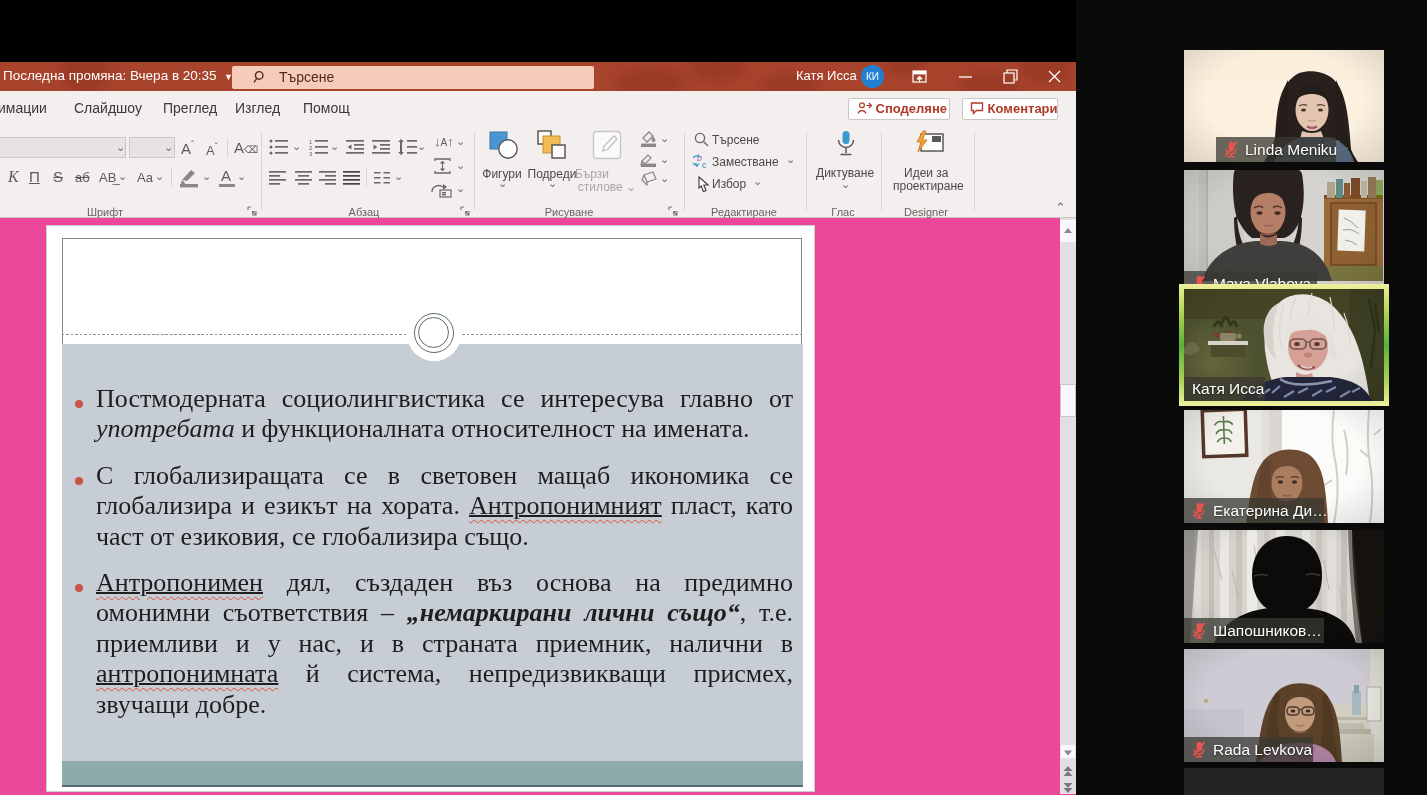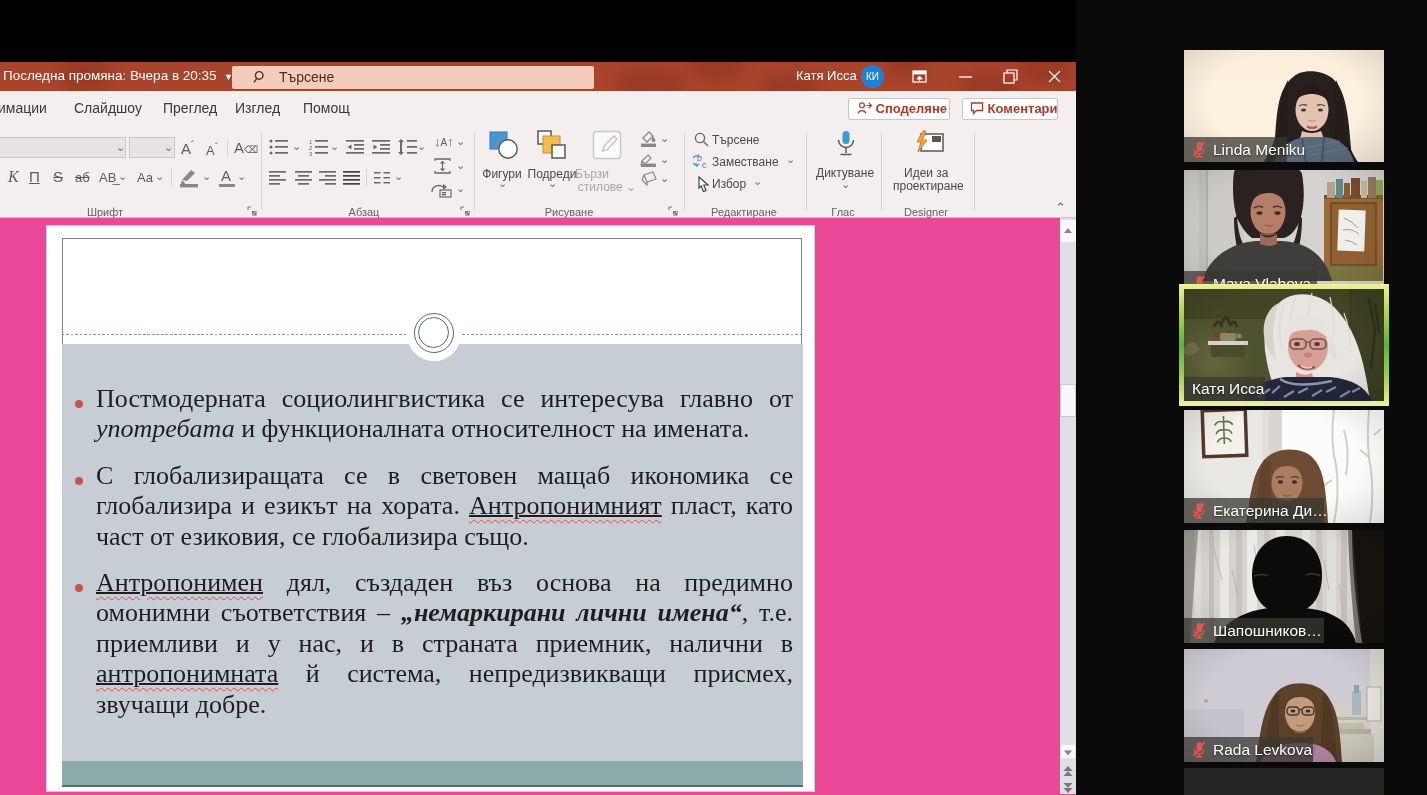--- a/index.html
+++ b/index.html
@@ -388,21 +388,21 @@
           </div>
           <div class="bdot" style="top:133px;"></div>
           <div class="stext" style="top:117px;">
             <div class="jl">С глобализиращата се в световен мащаб икономика се</div>
             <div class="jl">глобализира и езикът на хората. <span class="uw"><span class="uw2">Антропонимният</span></span> пласт, като</div>
             <div class="ll">част от езиковия, се глобализира също.</div>
           </div>
           <div class="bdot" style="top:240px;"></div>
           <div class="stext" style="top:224px;">
             <div class="jl"><span class="uw"><span class="uw2">Антропонимен</span></span> дял, създаден въз основа на предимно</div>
-            <div class="jl">омонимни съответствия – <b><i>„немаркирани лични имена“</i></b>, т.е.</div>
+            <div class="jl">омонимни съответствия – <b><i>„немаркирани лични също“</i></b>, т.е.</div>
             <div class="jl">приемливи и у нас, и в страната приемник, налични в</div>
             <div class="jl"><span class="uw"><span class="uw2">антропонимната</span></span> й система, непредизвикващи присмех,</div>
             <div class="ll">звучащи добре.</div>
           </div>
         </div>
         <div id="teal"></div>
         <div id="dash"></div>
         <div id="halo"></div>
         <div id="ring1">
             <div id="ring2"></div>
@@ -440,21 +440,21 @@
         <path d="M133 55.5 q4 -2 8 0.5" stroke="#5d4438" stroke-width="1.4" fill="none"></path>
         <ellipse cx="119.5" cy="60" rx="2.6" ry="1.6" fill="#4a352c"></ellipse>
         <ellipse cx="136.5" cy="60" rx="2.6" ry="1.6" fill="#4a352c"></ellipse>
         <path d="M124 70 q4 2 8 0" stroke="#b98d78" stroke-width="1.2" fill="none"></path>
         <path d="M123 76.5 q5 2.8 10 0" stroke="#a35a68" stroke-width="2.4" fill="none"></path>
         <path d="M118 81 q10 4 19 0 l3 8 q-12 5 -24 0 z" fill="#e2c4b1"></path>
         <path d="M90 112 C95 97 108 88 122 87 L140 87 C155 88 166 97 170 112 Z" fill="#5a6a7e"></path>
         <path d="M96 103 l60 -12 M100 110 l64 -12" stroke="#68798c" stroke-width="1.2"></path>
         <path d="M118 88 l4 24 M140 87 l-2 25" stroke="#46566a" stroke-width="2"></path>
       </svg>
-      <div class="vig"></div><div class="nlabel" style="width:103px;"><svg width="14" height="17" viewBox="0 0 14 17">
+      <div class="vig"></div><div class="nlabel" style="width:120px;margin-left:32px;"><svg width="14" height="17" viewBox="0 0 14 17">
             <rect x="4.6" y="1" width="5.6" height="9.4" rx="2.8" fill="#e8544b"></rect>
             <path d="M2.2 8.2 a4.9 4.9 0 0 0 9.8 0" fill="none" stroke="#e8544b" stroke-width="1.5"></path>
             <line x1="7" y1="13" x2="7" y2="15" stroke="#e8544b" stroke-width="1.5"></line>
             <line x1="3.6" y1="15.7" x2="10.4" y2="15.7" stroke="#e8544b" stroke-width="1.6"></line>
             <line x1="1.6" y1="14.6" x2="12.4" y2="1.2" stroke="#e8544b" stroke-width="1.9"></line>
           </svg>Linda Meniku</div>
     </div>
     <div class="thumb" id="t2" style="top:170px;height:126px;background:#d6d5d1;">
       <svg width="199" height="111" viewBox="0 0 199 111">
         <rect width="199" height="111" fill="#d4d3cf"></rect>

